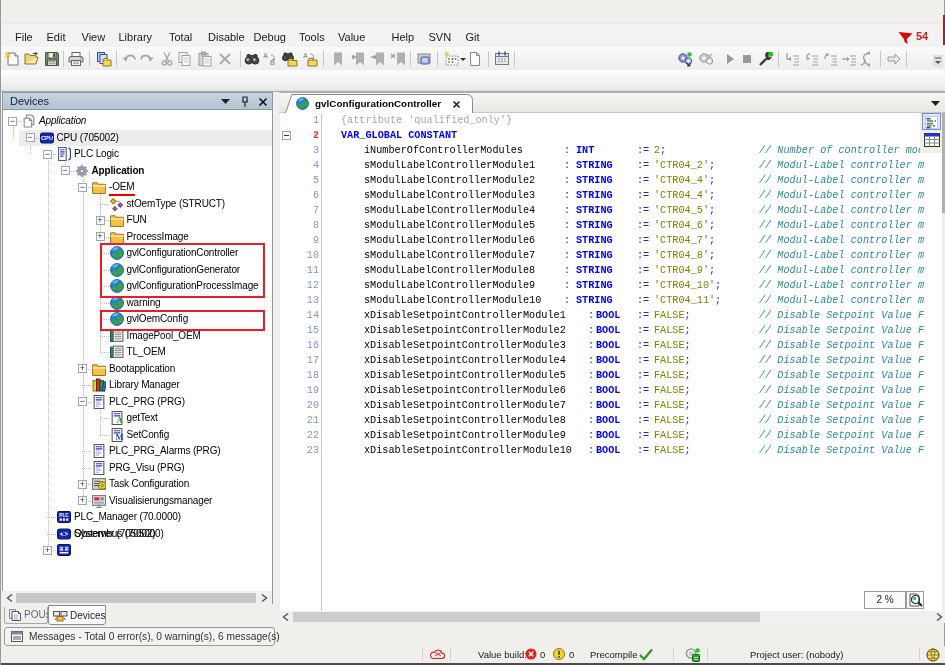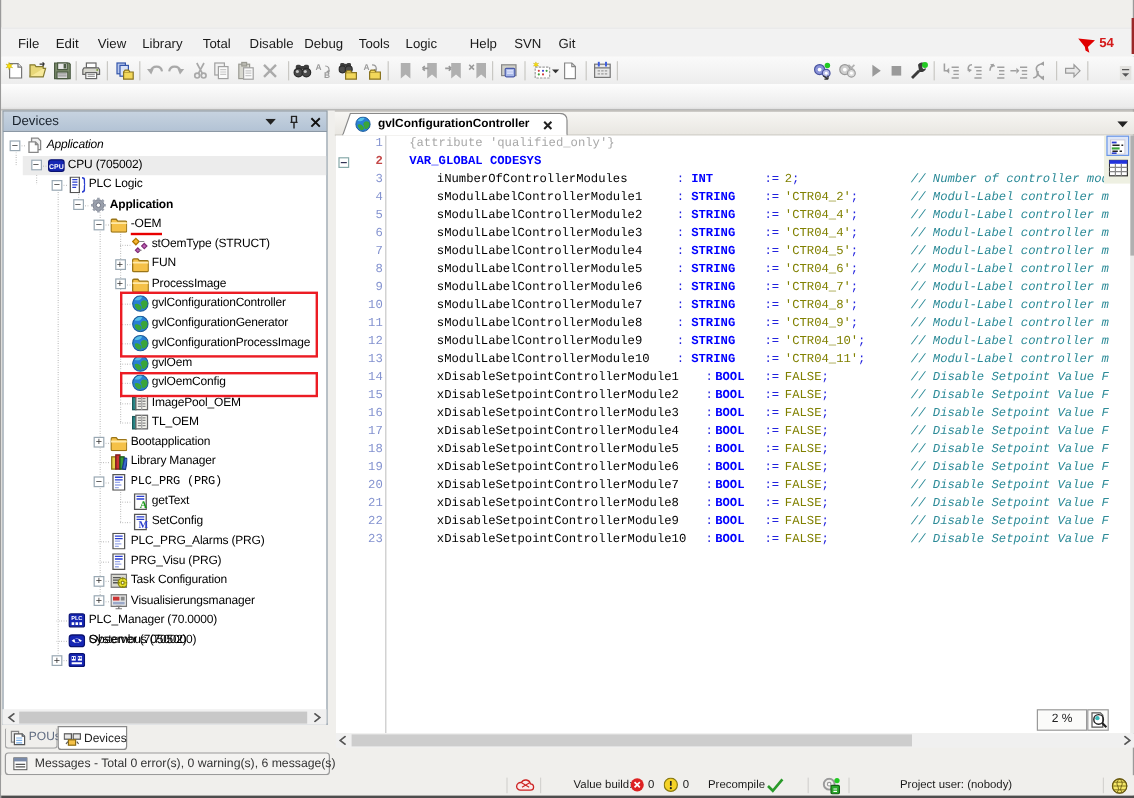--- a/index.html
+++ b/index.html
@@ -69,21 +69,21 @@
 
 <div id="menubar">
   <div class="mi" style="left:14px">File</div>
   <div class="mi" style="left:45.5px">Edit</div>
   <div class="mi" style="left:80.5px">View</div>
   <div class="mi" style="left:117.5px">Library</div>
   <div class="mi" style="left:168px">Total</div>
   <div class="mi" style="left:207px">Disable</div>
   <div class="mi" style="left:252.5px">Debug</div>
   <div class="mi" style="left:298px">Tools</div>
-  <div class="mi" style="left:337px">Logic</div>
+  <div class="mi" style="left:337px">Value</div>
   <div class="mi" style="left:390.5px">Help</div>
   <div class="mi" style="left:427.5px">SVN</div>
   <div class="mi" style="left:464.5px">Git</div>
   <svg style="position:absolute;left:897px;top:7px" width="16" height="14" viewBox="0 0 16 14">
     <polygon points="0.5,1 14.5,2.5 8.6,8.2 9.8,13 6.6,11 6,8z" fill="#e00000"></polygon>
   </svg>
   <div id="flagnum">54</div>
   <div style="position:absolute;left:942px;top:-9px;width:3px;height:30px;background:#9a2828;"></div>
 </div>
 
@@ -434,21 +434,21 @@
       </svg>
   <div class="trow" style="left:123.5px;top:170px;">gvlConfigurationProcessImage</div>
   <div style="position:absolute;left:96.5px;top:192.5px;width:9px;height:1px;background-image:linear-gradient(90deg,#b8b8b8 1px, transparent 1px);background-size:2px 1px;"></div>
   <svg class="ticon" style="left:106.5px;top:185.5px" viewBox="0 0 13 13" width="14" height="14">
         <circle cx="6.5" cy="6.5" r="6" fill="#2a7fd4"></circle>
         <path d="M2 3 q3-3 6-2 q-1 3-4 3 q-2.5 0-2-1z" fill="#58c0e8"></path>
         <path d="M4 11 q-2-1.5-2-4 q2-1 4 0.5 q2 1.5 1 3.5 q-1.5 1-3 0z" fill="#3aa53a"></path>
         <path d="M9 4 q3 0 3.5 2.5 q-0.5 3-3 4 q-2 0.5-2-1.5 q0-2 -1-2.5 q1-2.5 2.5-2.5z" fill="#3aa53a"></path>
         <circle cx="6.5" cy="6.5" r="6" fill="none" stroke="#1a5a9a" stroke-width="0.8"></circle>
       </svg>
-  <div class="trow" style="left:123.5px;top:186.5px;">gvlOem</div>
+  <div class="trow" style="left:123.5px;top:186.5px;">warning</div>
   <div style="position:absolute;left:96.5px;top:209px;width:9px;height:1px;background-image:linear-gradient(90deg,#b8b8b8 1px, transparent 1px);background-size:2px 1px;"></div>
   <svg class="ticon" style="left:106.5px;top:202px" viewBox="0 0 13 13" width="14" height="14">
         <circle cx="6.5" cy="6.5" r="6" fill="#2a7fd4"></circle>
         <path d="M2 3 q3-3 6-2 q-1 3-4 3 q-2.5 0-2-1z" fill="#58c0e8"></path>
         <path d="M4 11 q-2-1.5-2-4 q2-1 4 0.5 q2 1.5 1 3.5 q-1.5 1-3 0z" fill="#3aa53a"></path>
         <path d="M9 4 q3 0 3.5 2.5 q-0.5 3-3 4 q-2 0.5-2-1.5 q0-2 -1-2.5 q1-2.5 2.5-2.5z" fill="#3aa53a"></path>
         <circle cx="6.5" cy="6.5" r="6" fill="none" stroke="#1a5a9a" stroke-width="0.8"></circle>
       </svg>
   <div class="trow" style="left:123.5px;top:203px;">gvlOemConfig</div>
   <div style="position:absolute;left:96.5px;top:225.5px;width:9px;height:1px;background-image:linear-gradient(90deg,#b8b8b8 1px, transparent 1px);background-size:2px 1px;"></div>
@@ -482,21 +482,21 @@
         <rect x="10" y="3.5" width="2.5" height="8.5" fill="#3a6acf" stroke="#1a3a8a" transform="rotate(12 11 8)"></rect>
       </svg>
   <div class="trow" style="left:106px;top:269px;">Library Manager</div>
   <div style="position:absolute;left:79px;top:291.5px;width:9px;height:1px;background-image:linear-gradient(90deg,#b8b8b8 1px, transparent 1px);background-size:2px 1px;"></div>
   <div class="texp" style="left:75px;top:287px;">−</div>
   <svg class="ticon" style="left:89px;top:284.5px" viewBox="0 0 13 13" width="14" height="14">
         <path d="M2 0.5 h9 v12 h-9 z" fill="#fff" stroke="#555"></path>
         <path d="M3.5 2.5 h6 M3.5 4.5 h6" stroke="#2a3ecf"></path>
         <path d="M3.5 6.5 h4 M3.5 8.5 h5 M3.5 10.5 h3" stroke="#9aa8e8"></path>
       </svg>
-  <div class="trow" style="left:106px;top:285.5px;font-family:Liberation Mono, monospace;">PLC_PRG (PRG)</div>
+  <div class="trow" style="left:106px;top:285.5px;">PLC_PRG (PRG)</div>
   <div style="position:absolute;left:96.5px;top:308px;width:9px;height:1px;background-image:linear-gradient(90deg,#b8b8b8 1px, transparent 1px);background-size:2px 1px;"></div>
   <svg class="ticon" style="left:106.5px;top:301px" viewBox="0 0 13 13" width="14" height="14">
         <path d="M2 0.5 h9 v12 h-9 z" fill="#fff" stroke="#555"></path>
         <path d="M3.5 2.5 h6 M3.5 4.5 h6" stroke="#2a3ecf"></path>
         <text x="6" y="11.5" font-size="8" fill="#1a9a1a" font-weight="bold" font-family="Liberation Serif">A</text>
       </svg>
   <div class="trow" style="left:123.5px;top:302px;">getText</div>
   <div style="position:absolute;left:96.5px;top:324.5px;width:9px;height:1px;background-image:linear-gradient(90deg,#b8b8b8 1px, transparent 1px);background-size:2px 1px;"></div>
   <svg class="ticon" style="left:106.5px;top:317.5px" viewBox="0 0 13 13" width="14" height="14">
         <path d="M2 0.5 h9 v12 h-9 z" fill="#fff" stroke="#555"></path>
@@ -625,21 +625,21 @@
       </svg>
   <div style="position:absolute;left:30px;top:4px;font-size:9.9px;font-weight:bold;color:#000;white-space:nowrap">gvlConfigurationController</div>
   <svg style="position:absolute;left:167px;top:6px" width="9" height="9">
         <path d="M1.5 1.5 L7.5 7.5 M7.5 1.5 L1.5 7.5" stroke="#222" stroke-width="1.7"></path>
       </svg>
 </div>
 <div id="edcode">
   <div style="position:absolute;left:2px;top:18px;width:9px;height:9px;background:#fff;border:1px solid #8aa;"></div>
       <div style="position:absolute;left:4px;top:22px;width:5px;height:1px;background:#335;"></div>
   <div class="cl" style="left:0;top:0px;width:662px;"><span class="ln" style="left:0;">1</span><span style="position:absolute;left:61px;" class="a">{attribute 'qualified_only'}</span></div>
-  <div class="cl" style="left:0;top:15px;width:662px;"><span class="ln" style="left:0;color:#c44848;font-weight:bold;">2</span><span style="position:absolute;left:61px;" class="k">VAR_GLOBAL CODESYS</span></div>
+  <div class="cl" style="left:0;top:15px;width:662px;"><span class="ln" style="left:0;color:#c44848;font-weight:bold;">2</span><span style="position:absolute;left:61px;" class="k">VAR_GLOBAL CONSTANT</span></div>
   <div class="cl" style="left:0;top:30px;width:662px;"><span class="ln" style="left:0;">3</span><span style="position:absolute;left:84px;" class="i">iNumberOfControllerModules</span><span style="position:absolute;left:284px;" class="p">:</span><span style="position:absolute;left:296px;" class="k">INT</span><span style="position:absolute;left:357px;" class="p">:=</span><span style="position:absolute;left:374px;" class="v">2</span><span style="position:absolute;left:380px;" class="p">;</span><span style="position:absolute;left:479px;" class="c">// Number of controller mod</span></div>
   <div class="cl" style="left:0;top:45px;width:662px;"><span class="ln" style="left:0;">4</span><span style="position:absolute;left:84px;" class="i">sModulLabelControllerModule1</span><span style="position:absolute;left:284px;" class="p">:</span><span style="position:absolute;left:296px;" class="k">STRING</span><span style="position:absolute;left:357px;" class="p">:=</span><span style="position:absolute;left:374px;" class="v">'CTR04_2'</span><span style="position:absolute;left:428.9px;" class="p">;</span><span style="position:absolute;left:479px;" class="c">// Modul-Label controller m</span></div>
   <div class="cl" style="left:0;top:60px;width:662px;"><span class="ln" style="left:0;">5</span><span style="position:absolute;left:84px;" class="i">sModulLabelControllerModule2</span><span style="position:absolute;left:284px;" class="p">:</span><span style="position:absolute;left:296px;" class="k">STRING</span><span style="position:absolute;left:357px;" class="p">:=</span><span style="position:absolute;left:374px;" class="v">'CTR04_4'</span><span style="position:absolute;left:428.9px;" class="p">;</span><span style="position:absolute;left:479px;" class="c">// Modul-Label controller m</span></div>
   <div class="cl" style="left:0;top:75px;width:662px;"><span class="ln" style="left:0;">6</span><span style="position:absolute;left:84px;" class="i">sModulLabelControllerModule3</span><span style="position:absolute;left:284px;" class="p">:</span><span style="position:absolute;left:296px;" class="k">STRING</span><span style="position:absolute;left:357px;" class="p">:=</span><span style="position:absolute;left:374px;" class="v">'CTR04_4'</span><span style="position:absolute;left:428.9px;" class="p">;</span><span style="position:absolute;left:479px;" class="c">// Modul-Label controller m</span></div>
   <div class="cl" style="left:0;top:90px;width:662px;"><span class="ln" style="left:0;">7</span><span style="position:absolute;left:84px;" class="i">sModulLabelControllerModule4</span><span style="position:absolute;left:284px;" class="p">:</span><span style="position:absolute;left:296px;" class="k">STRING</span><span style="position:absolute;left:357px;" class="p">:=</span><span style="position:absolute;left:374px;" class="v">'CTR04_5'</span><span style="position:absolute;left:428.9px;" class="p">;</span><span style="position:absolute;left:479px;" class="c">// Modul-Label controller m</span></div>
   <div class="cl" style="left:0;top:105px;width:662px;"><span class="ln" style="left:0;">8</span><span style="position:absolute;left:84px;" class="i">sModulLabelControllerModule5</span><span style="position:absolute;left:284px;" class="p">:</span><span style="position:absolute;left:296px;" class="k">STRING</span><span style="position:absolute;left:357px;" class="p">:=</span><span style="position:absolute;left:374px;" class="v">'CTR04_6'</span><span style="position:absolute;left:428.9px;" class="p">;</span><span style="position:absolute;left:479px;" class="c">// Modul-Label controller m</span></div>
   <div class="cl" style="left:0;top:120px;width:662px;"><span class="ln" style="left:0;">9</span><span style="position:absolute;left:84px;" class="i">sModulLabelControllerModule6</span><span style="position:absolute;left:284px;" class="p">:</span><span style="position:absolute;left:296px;" class="k">STRING</span><span style="position:absolute;left:357px;" class="p">:=</span><span style="position:absolute;left:374px;" class="v">'CTR04_7'</span><span style="position:absolute;left:428.9px;" class="p">;</span><span style="position:absolute;left:479px;" class="c">// Modul-Label controller m</span></div>
   <div class="cl" style="left:0;top:135px;width:662px;"><span class="ln" style="left:0;">10</span><span style="position:absolute;left:84px;" class="i">sModulLabelControllerModule7</span><span style="position:absolute;left:284px;" class="p">:</span><span style="position:absolute;left:296px;" class="k">STRING</span><span style="position:absolute;left:357px;" class="p">:=</span><span style="position:absolute;left:374px;" class="v">'CTR04_8'</span><span style="position:absolute;left:428.9px;" class="p">;</span><span style="position:absolute;left:479px;" class="c">// Modul-Label controller m</span></div>
   <div class="cl" style="left:0;top:150px;width:662px;"><span class="ln" style="left:0;">11</span><span style="position:absolute;left:84px;" class="i">sModulLabelControllerModule8</span><span style="position:absolute;left:284px;" class="p">:</span><span style="position:absolute;left:296px;" class="k">STRING</span><span style="position:absolute;left:357px;" class="p">:=</span><span style="position:absolute;left:374px;" class="v">'CTR04_9'</span><span style="position:absolute;left:428.9px;" class="p">;</span><span style="position:absolute;left:479px;" class="c">// Modul-Label controller m</span></div>
   <div class="cl" style="left:0;top:165px;width:662px;"><span class="ln" style="left:0;">12</span><span style="position:absolute;left:84px;" class="i">sModulLabelControllerModule9</span><span style="position:absolute;left:284px;" class="p">:</span><span style="position:absolute;left:296px;" class="k">STRING</span><span style="position:absolute;left:357px;" class="p">:=</span><span style="position:absolute;left:374px;" class="v">'CTR04_10'</span><span style="position:absolute;left:435px;" class="p">;</span><span style="position:absolute;left:479px;" class="c">// Modul-Label controller m</span></div>

